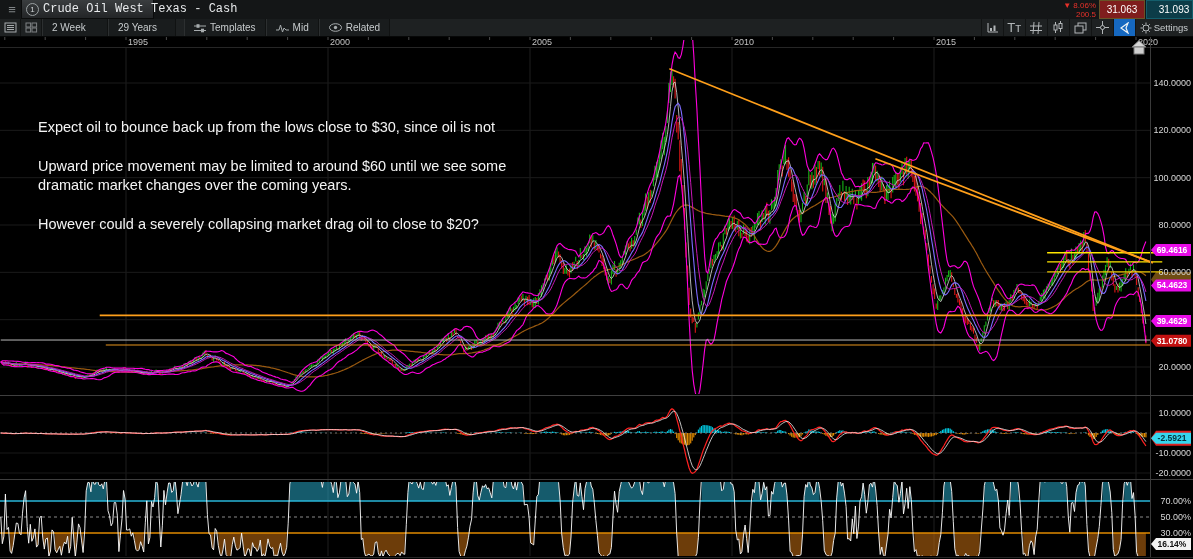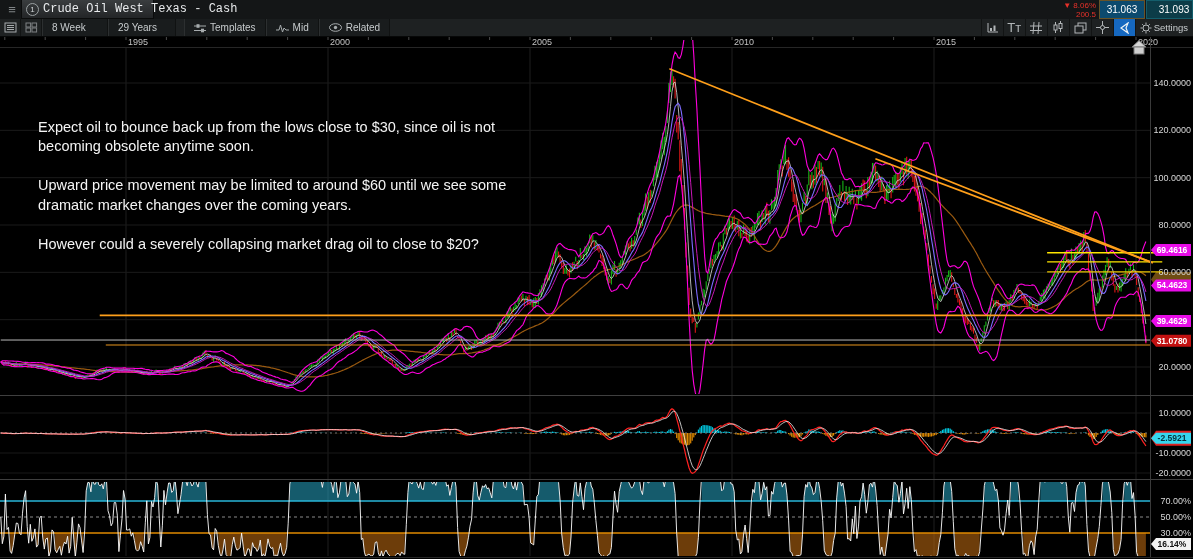--- a/index.html
+++ b/index.html
@@ -10,21 +10,21 @@
             border-bottom:1px solid #060707;z-index:30;}
   .hamburger{position:absolute;left:5px;top:3px;width:14px;height:13px;color:#7e8284;
              font-size:13px;line-height:13px;text-align:center;cursor:pointer;}
   .insttab{position:absolute;left:21px;top:0;height:19px;width:133px;
            background:linear-gradient(#3a3d3f,#232527);border:1px solid #0b0c0c;border-top:none;
            display:flex;align-items:center;box-sizing:border-box;padding:0 4px;gap:4px;}
   .numcirc{width:11px;height:11px;border:1px solid #9aa0a2;border-radius:50%;color:#cfd3d5;
            font-size:8px;line-height:11px;text-align:center;flex:0 0 auto;}
   .insttitle{color:#e8eaec;font-size:12px;white-space:nowrap;flex:1;font-family:Liberation Mono, monospace;}
   .changes{position:absolute;top:1px;right:97px;text-align:right;font-size:8px;line-height:9px;}
-  .bidbox{position:absolute;top:0;right:48px;width:46px;height:19px;background:#0c4a6e;
+  .bidbox{position:absolute;top:0;right:48px;width:46px;height:19px;background:#7f1d1d;
           border:1px solid #685327;box-sizing:border-box;color:#fff;font-size:10px;
           display:flex;align-items:center;justify-content:center;}
   .askbox{position:absolute;top:0;right:0;width:47px;height:19px;background:#0c3c48;
           border:1px solid #135d6b;box-sizing:border-box;color:#fff;font-size:10px;
           display:flex;align-items:center;justify-content:center;padding-left:9px;}
   
   .toolbar{position:absolute;top:19px;left:0;width:1193px;height:17px;background:#1e2122;
            border-bottom:1px solid #070808;z-index:30;display:flex;align-items:stretch;}
   .tico{width:20px;display:flex;align-items:center;justify-content:center;color:#a6abad;
         border-right:1px solid #121414;cursor:pointer;}
@@ -1729,21 +1729,20 @@
   </svg>
 
 <svg id="home-ico" width="18" height="17">
   <polygon points="2,8 9,1.5 16,8" fill="#d6d6d6" stroke="#7a7a7a" stroke-width="1"></polygon>
   <rect x="4" y="8" width="10" height="7" fill="#cfcfcf" stroke="#7a7a7a" stroke-width="1"></rect>
 </svg>
 
 <div id="annotation">
     <div>&nbsp;</div>
     <div>Expect oil to bounce back up from the lows close to $30, since oil is not</div>
-    <div>becoming obsolete anytime soon.</div>
     <div>&nbsp;</div>
     <div>Upward price movement may be limited to around $60 until we see some</div>
     <div>dramatic market changes over the coming years.</div>
     <div>&nbsp;</div>
     <div>However could a severely collapsing market drag oil to close to $20?</div>
   </div>
 
 <div class="titlebar">
   <div class="hamburger">≡</div>
   <div class="insttab">
@@ -1774,21 +1773,21 @@
   </div>
   <div class="tico">
     <svg width="13" height="11">
         <rect x="1" y="1" width="4.6" height="4" fill="none" stroke="#7e8284"></rect>
         <rect x="7" y="1" width="4.6" height="4" fill="none" stroke="#7e8284"></rect>
         <rect x="1" y="6" width="4.6" height="4" fill="none" stroke="#7e8284"></rect>
         <rect x="7" y="6" width="4.6" height="4" fill="none" stroke="#7e8284"></rect>
       </svg>
   </div>
   <div class="tbtn" style="width:46px">
-    <span>8 Week</span>
+    <span>2 Week</span>
   </div>
   <div class="tbtn" style="width:48px">
     <span>29 Years</span>
   </div>
   <div style="width:8px"></div>
   <div class="tbtn">
     <svg width="12" height="10">
         <line x1="0" y1="3" x2="12" y2="3" stroke="#a6abad"></line>
         <rect x="2.5" y="1.2" width="3" height="3.6" fill="#a6abad"></rect>
         <line x1="0" y1="7.5" x2="12" y2="7.5" stroke="#a6abad"></line>

